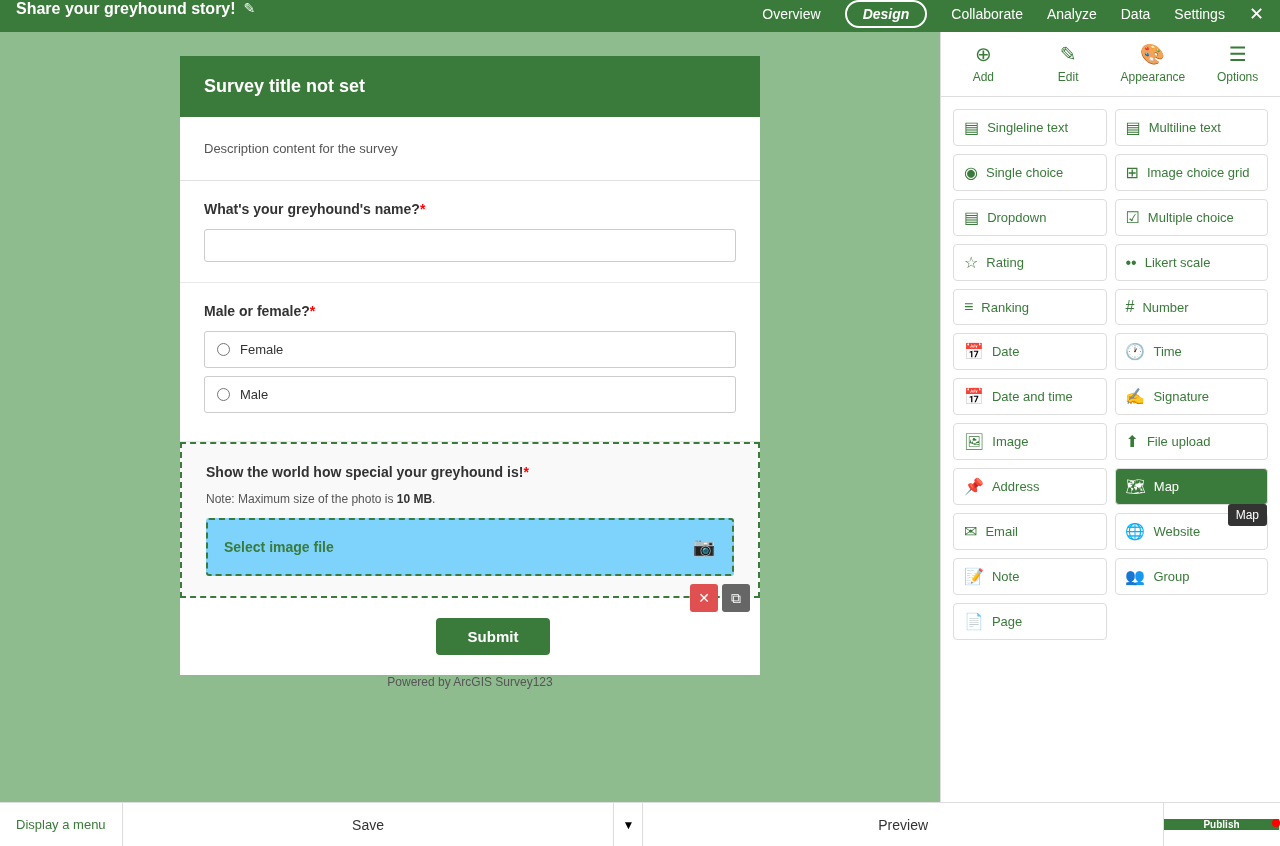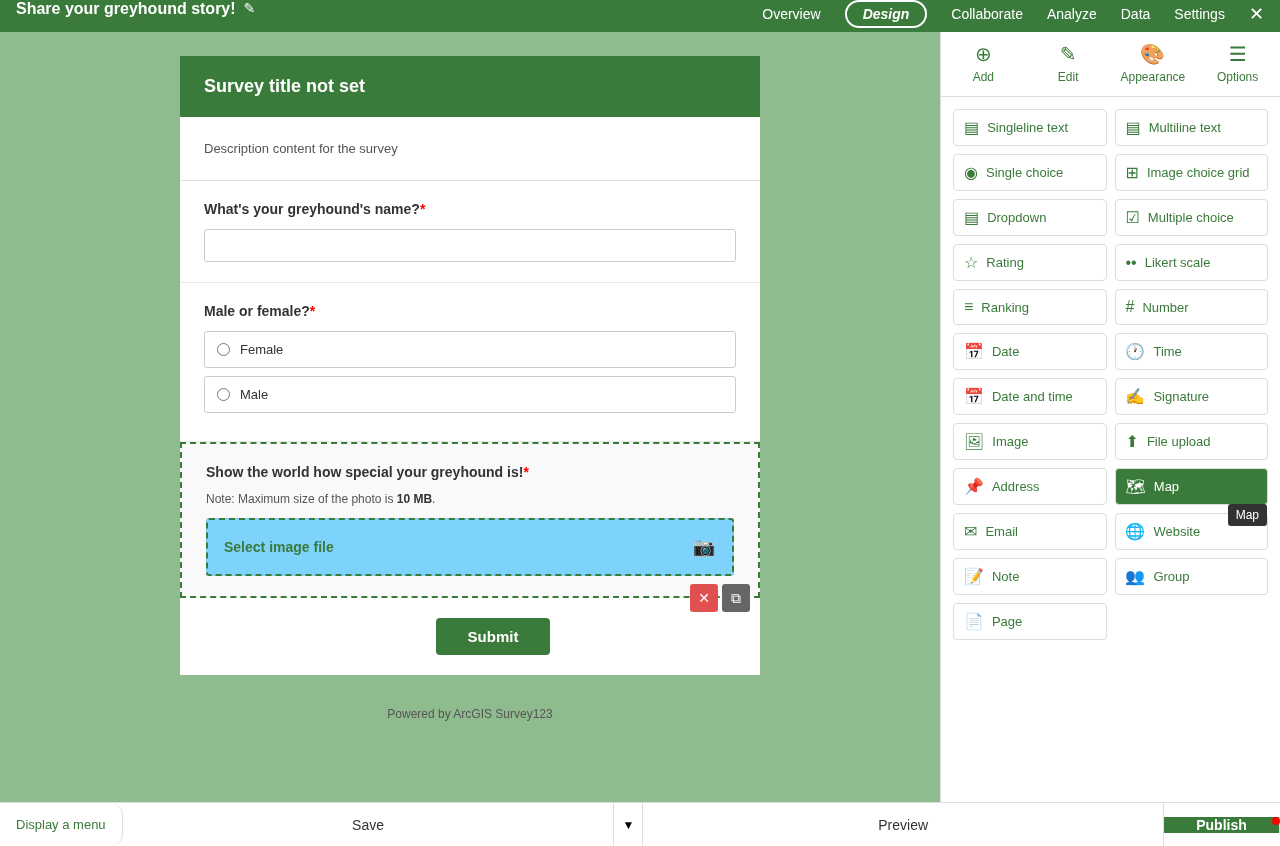--- a/index.html
+++ b/index.html
@@ -197,21 +197,21 @@
       border-radius: 4px;
       padding: 10px 32px;
       font-size: 15px;
       cursor: pointer;
       font-weight: bold;
     }
     .powered-by {
       text-align: center;
       font-size: 12px;
       color: #555;
-      margin-top: 32px;
+      margin-top: 0;
     }
 
     
     .right-panel {
       width: 340px;
       background: white;
       border-left: 1px solid #ddd;
       display: flex;
       flex-direction: column;
     }
@@ -291,21 +291,20 @@
     }
     .bottom-bar-left {
       display: flex;
       align-items: center;
       padding: 4px 16px;
       font-size: 13px;
       color: #3a7a3a;
       cursor: pointer;
       border-right: 1px solid #ddd;
       min-width: 120px;
-      border-radius: 12px;
     }
     .bottom-bar-center {
       flex: 1;
       display: flex;
       align-items: center;
     }
     .bottom-btn {
       flex: 1;
       height: 100%;
       border: none;
@@ -324,21 +323,21 @@
       height: 100%;
       display: flex;
       align-items: center;
       cursor: pointer;
       font-size: 12px;
     }
     .publish-btn {
       background: #3a7a3a;
       color: white;
       min-width: 116px;
-      font-size: 14px;
+      font-size: 10px;
       font-weight: bold;
     }
     .publish-dot {
       width: 8px;
       height: 8px;
       background: red;
       border-radius: 50%;
       position: absolute;
       right: 0;
       top: 0;

